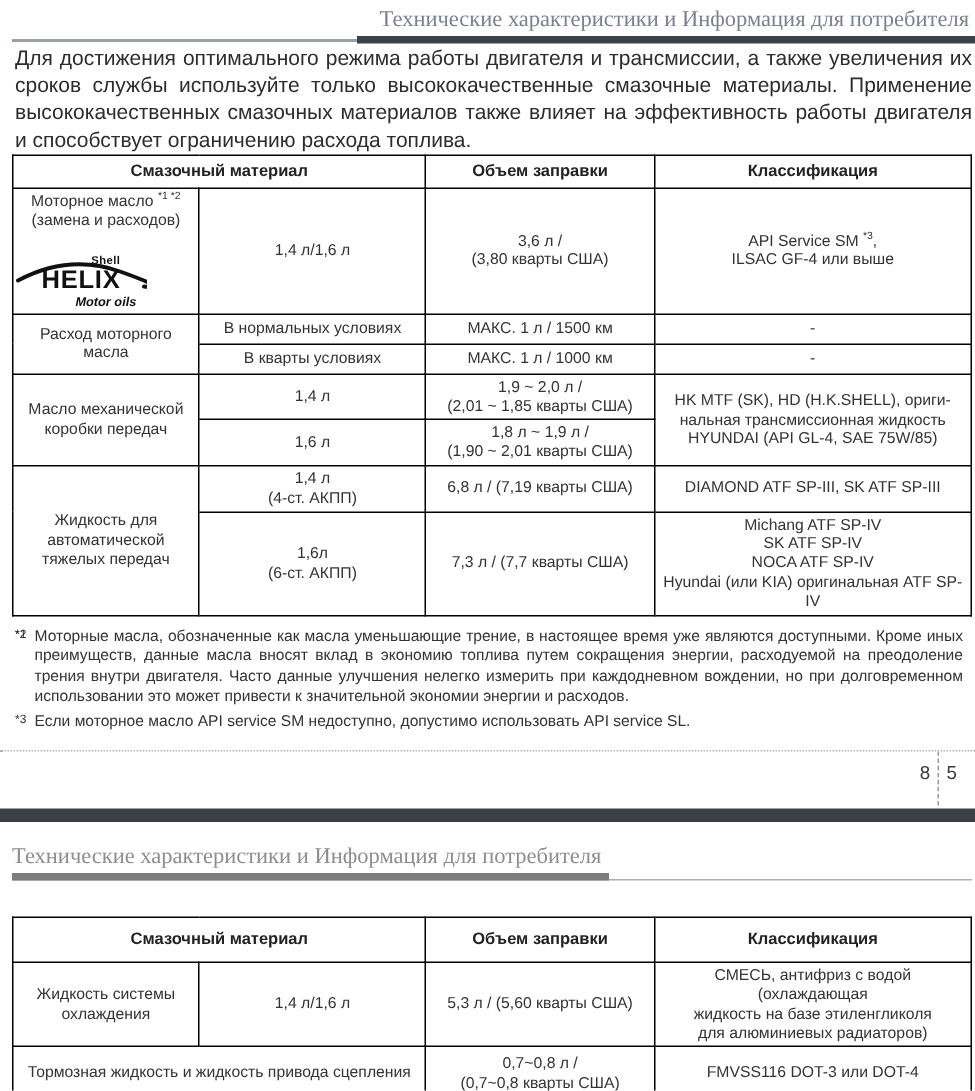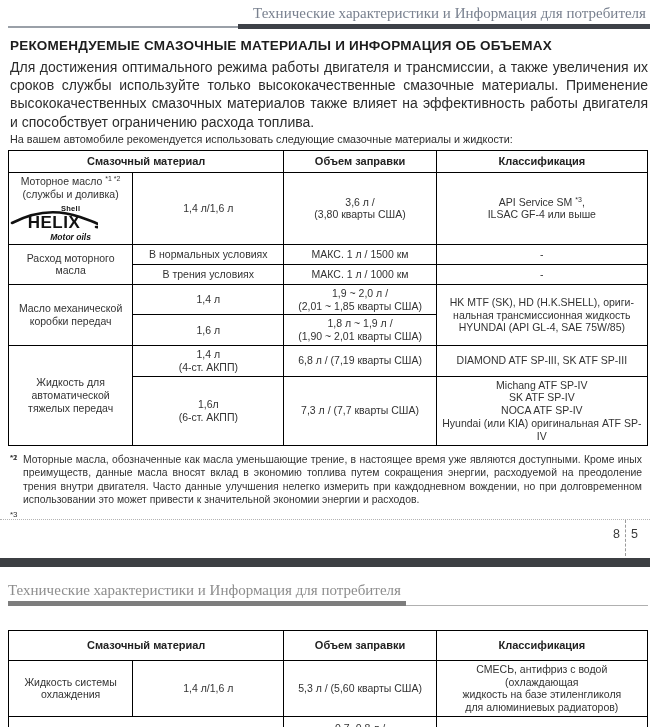--- a/index.html
+++ b/index.html
@@ -28,21 +28,21 @@
   .cell-oil{text-align:left;vertical-align:top;padding:3px 5px;}
   sup{font-size:7px;vertical-align:super;line-height:0;}
 
   tr.rh-head1{height:22px;}  tr.rh-oil{height:64px;}
   tr.rh20{height:20px;}      tr.rh28{height:28px;}
   tr.rh26{height:26px;}      tr.rh46{height:46px;}
   tr.rh-head2{height:30px;}  tr.rh48{height:48px;}
   tr.rh36{height:36px;}
 
   
-  .logo{margin-top:4px;color:#111;}
+  .logo{margin-top:16px;color:#111;}
   .logo .shell{font-size:7.5px;font-weight:bold;letter-spacing:.3px;}
   .logo .helix{position:relative;font-size:17px;font-weight:bold;letter-spacing:.5px;
        line-height:17px;width:84px;}
   .logo .helix svg{position:absolute;left:-2px;top:-7px;}
   .logo .motoroils{font-size:8.5px;font-weight:bold;font-style:italic;margin-top:1px;}
 
   
   .footnotes{margin:7px 0 0 2px;width:632px;}
   .fn{position:relative;padding-left:13px;margin-bottom:3px;font-size:10.4px;
       line-height:1.3;text-align:justify;color:#333;}
@@ -73,42 +73,40 @@
 
   <div class="p1-header">
     <div class="p1-header-text">Технические характеристики и Информация для потребителя</div>
     <div class="p1-header-rule">
       <div class="thin"></div>
       <div class="thick"></div>
     </div>
   </div>
 
   <div class="content">
-    <h1>РЕКОМЕНДУЕМЫЕ СМАЗОЧНЫЕ МАТЕРИАЛЫ И ИНФОРМАЦИЯ ОБ ОБЪЕМАХ</h1>
     <p class="intro">Для достижения оптимального режима работы двигателя и трансмиссии, а также увеличения их сроков службы используйте только высококачественные смазочные материалы. Применение высококачественных смазочных материалов также влияет на эффективность работы двигателя и способствует ограничению расхода топлива.</p>
-    <p class="intro2">На вашем автомобиле рекомендуется использовать следующие смазочные материалы и жидкости:</p>
 
     <table class="spec">
       <colgroup>
         <col style="width:124px">
           <col style="width:151px">
           <col style="width:152px">
           <col style="width:211px">
       </colgroup>
       <tbody>
           <tr class="rh-head1">
         <th colspan="2">Смазочный материал</th>
         <th>Объем заправки</th>
         <th>Классификация</th>
       </tr>
 
       <tr class="rh-oil">
         <td class="cell-oil">
           <div><span>Моторное масло</span> <sup>*1 *2</sup></div>
-          <div>(службы и доливка)</div>
+          <div>(замена и расходов)</div>
           <div class="logo">
             <div class="shell">Shell</div>
             <div class="helix">
               <span>HELIX</span>
               <svg width="88" height="24" viewBox="0 0 88 24">
                 <path d="M2 16 Q 36 -2 70 10 T 86 20" fill="none" stroke="#111" stroke-width="2.6" stroke-linecap="round"></path>
               </svg>
             </div>
             <div class="motoroils">Motor oils</div>
           </div>
@@ -119,21 +117,21 @@
         <td><span>API Service SM </span><sup>*3</sup><span>,</span><br><span>ILSAC GF-4 или выше</span></td>
       </tr>
 
       <tr class="rh20">
         <td rowspan="2">Расход моторного масла</td>
         <td>В нормальных условиях</td>
         <td>МАКС. 1 л / 1500 км</td>
         <td>-</td>
       </tr>
       <tr class="rh20">
-        <td>В трения условиях</td>
+        <td>В кварты условиях</td>
         <td>МАКС. 1 л / 1000 км</td>
         <td>-</td>
       </tr>
 
       <tr class="rh28">
         <td rowspan="2">Масло механической коробки передач</td>
         <td>1,4 л</td>
         <td class="pre">1,9 ~ 2,0 л /
 (2,01 ~ 1,85 кварты США)</td>
         <td rowspan="2" class="pre">HK MTF (SK), HD (H.K.SHELL), ориги-
@@ -168,20 +166,21 @@
     <div class="footnotes">
       <div class="fn">
         <span class="fnm">*1</span>
       </div>
       <div class="fn">
         <span class="fnm">*2</span>
         <span>Моторные масла, обозначенные как масла уменьшающие трение, в настоящее время уже являются доступными. Кроме иных преимуществ, данные масла вносят вклад в экономию топлива путем сокращения энергии, расходуемой на преодоление трения внутри двигателя. Часто данные улучшения нелегко измерить при каждодневном вождении, но при долговременном использовании это может привести к значительной экономии энергии и расходов.</span>
       </div>
       <div class="fn">
         <span class="fnm">*3</span>
+        <span>Если моторное масло API service SM недоступно, допустимо использовать API service SL.</span>
       </div>
     </div>
   </div>
 
   <div class="pagefoot">
     <div class="dotline"></div>
     <div class="pn">
       <span class="d">8</span>
       <span class="vsep"></span>
       <span class="d">5</span>

